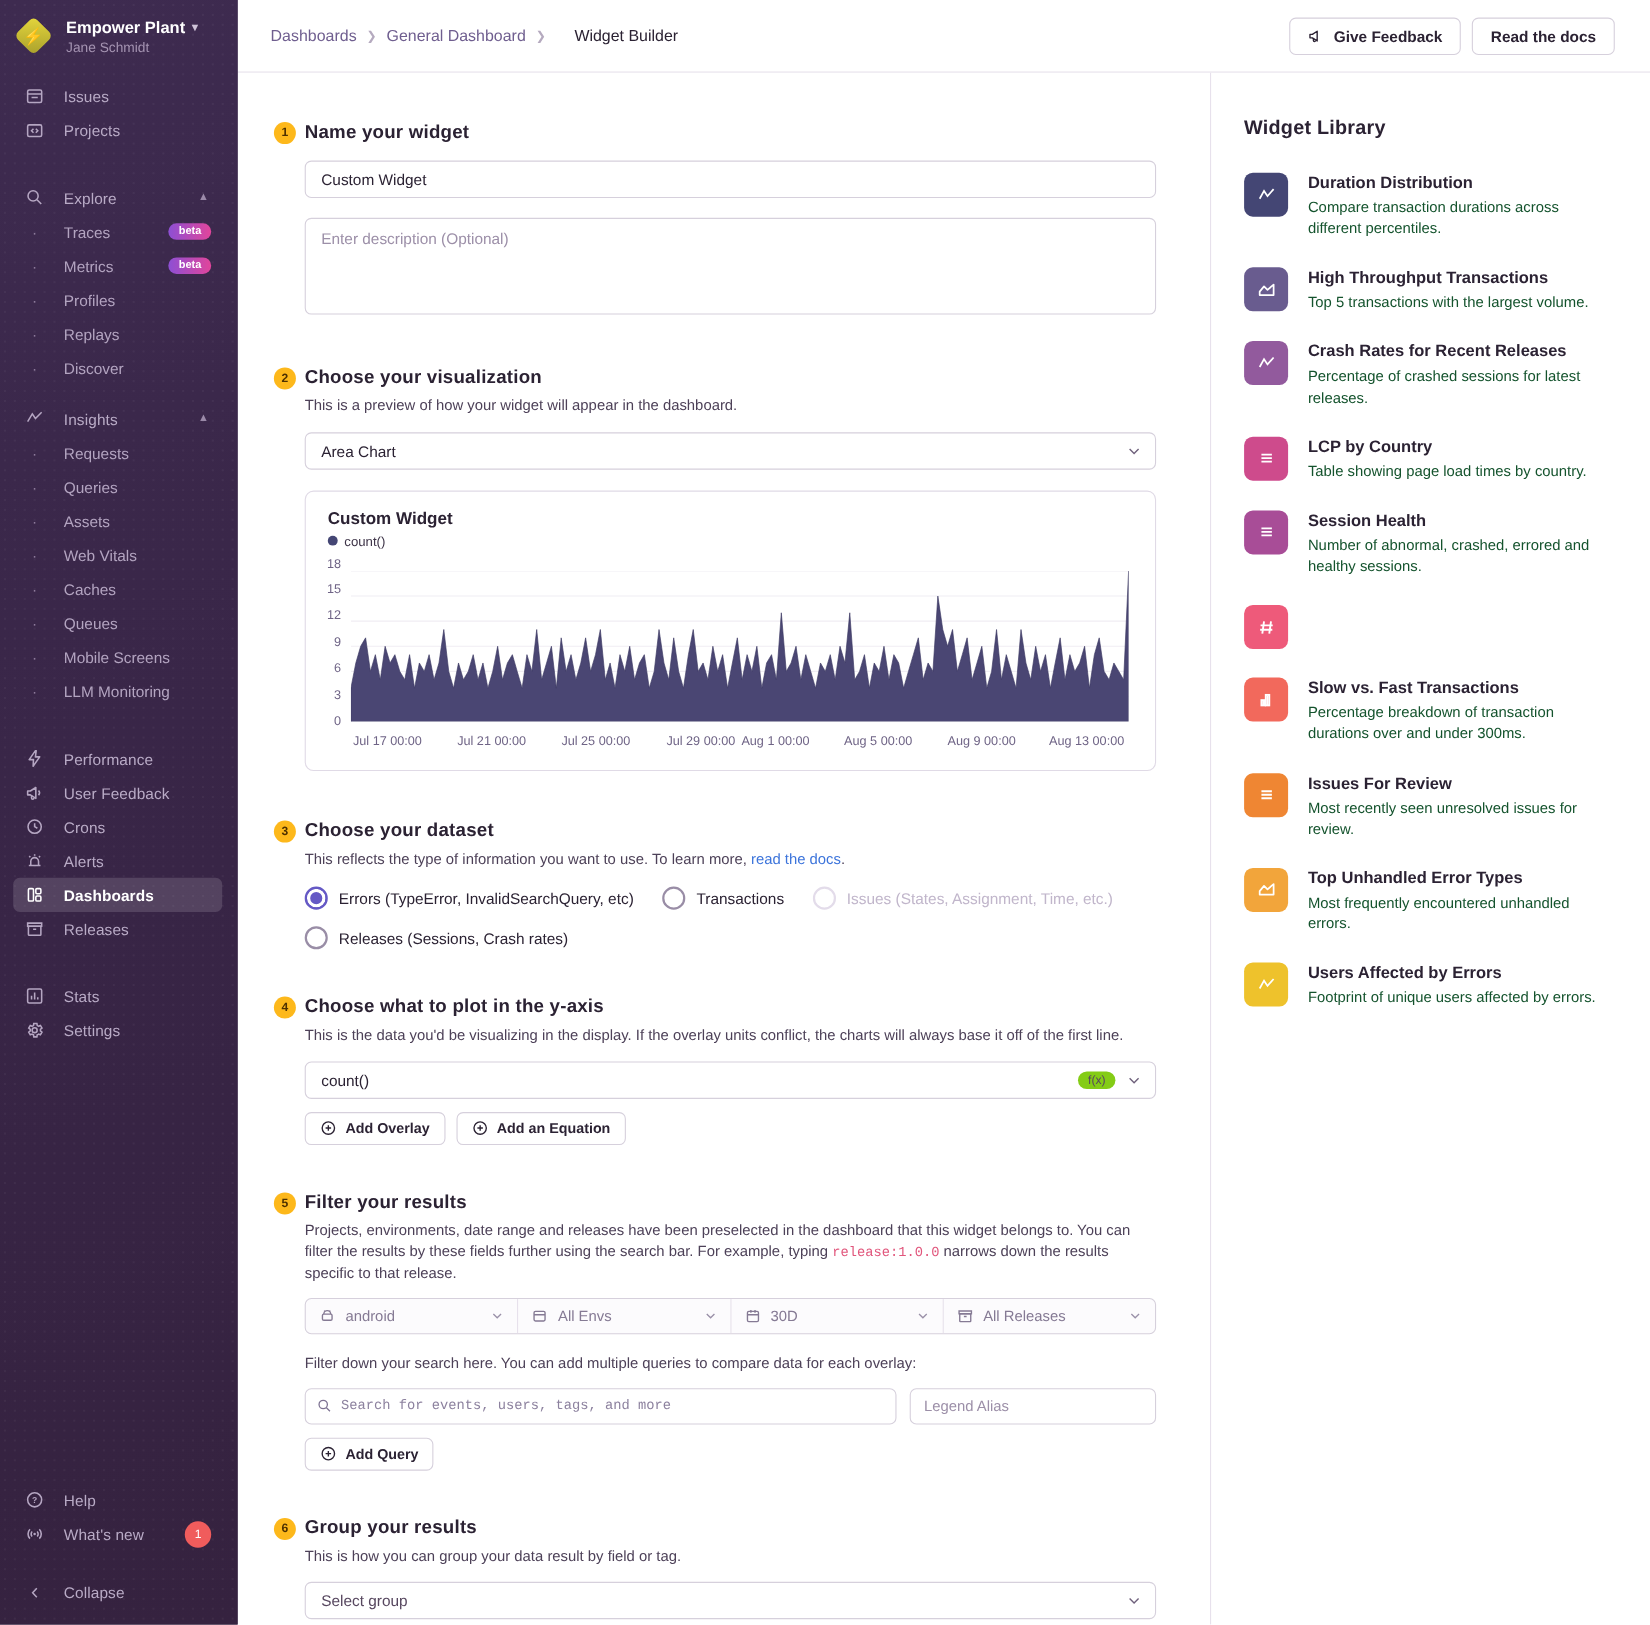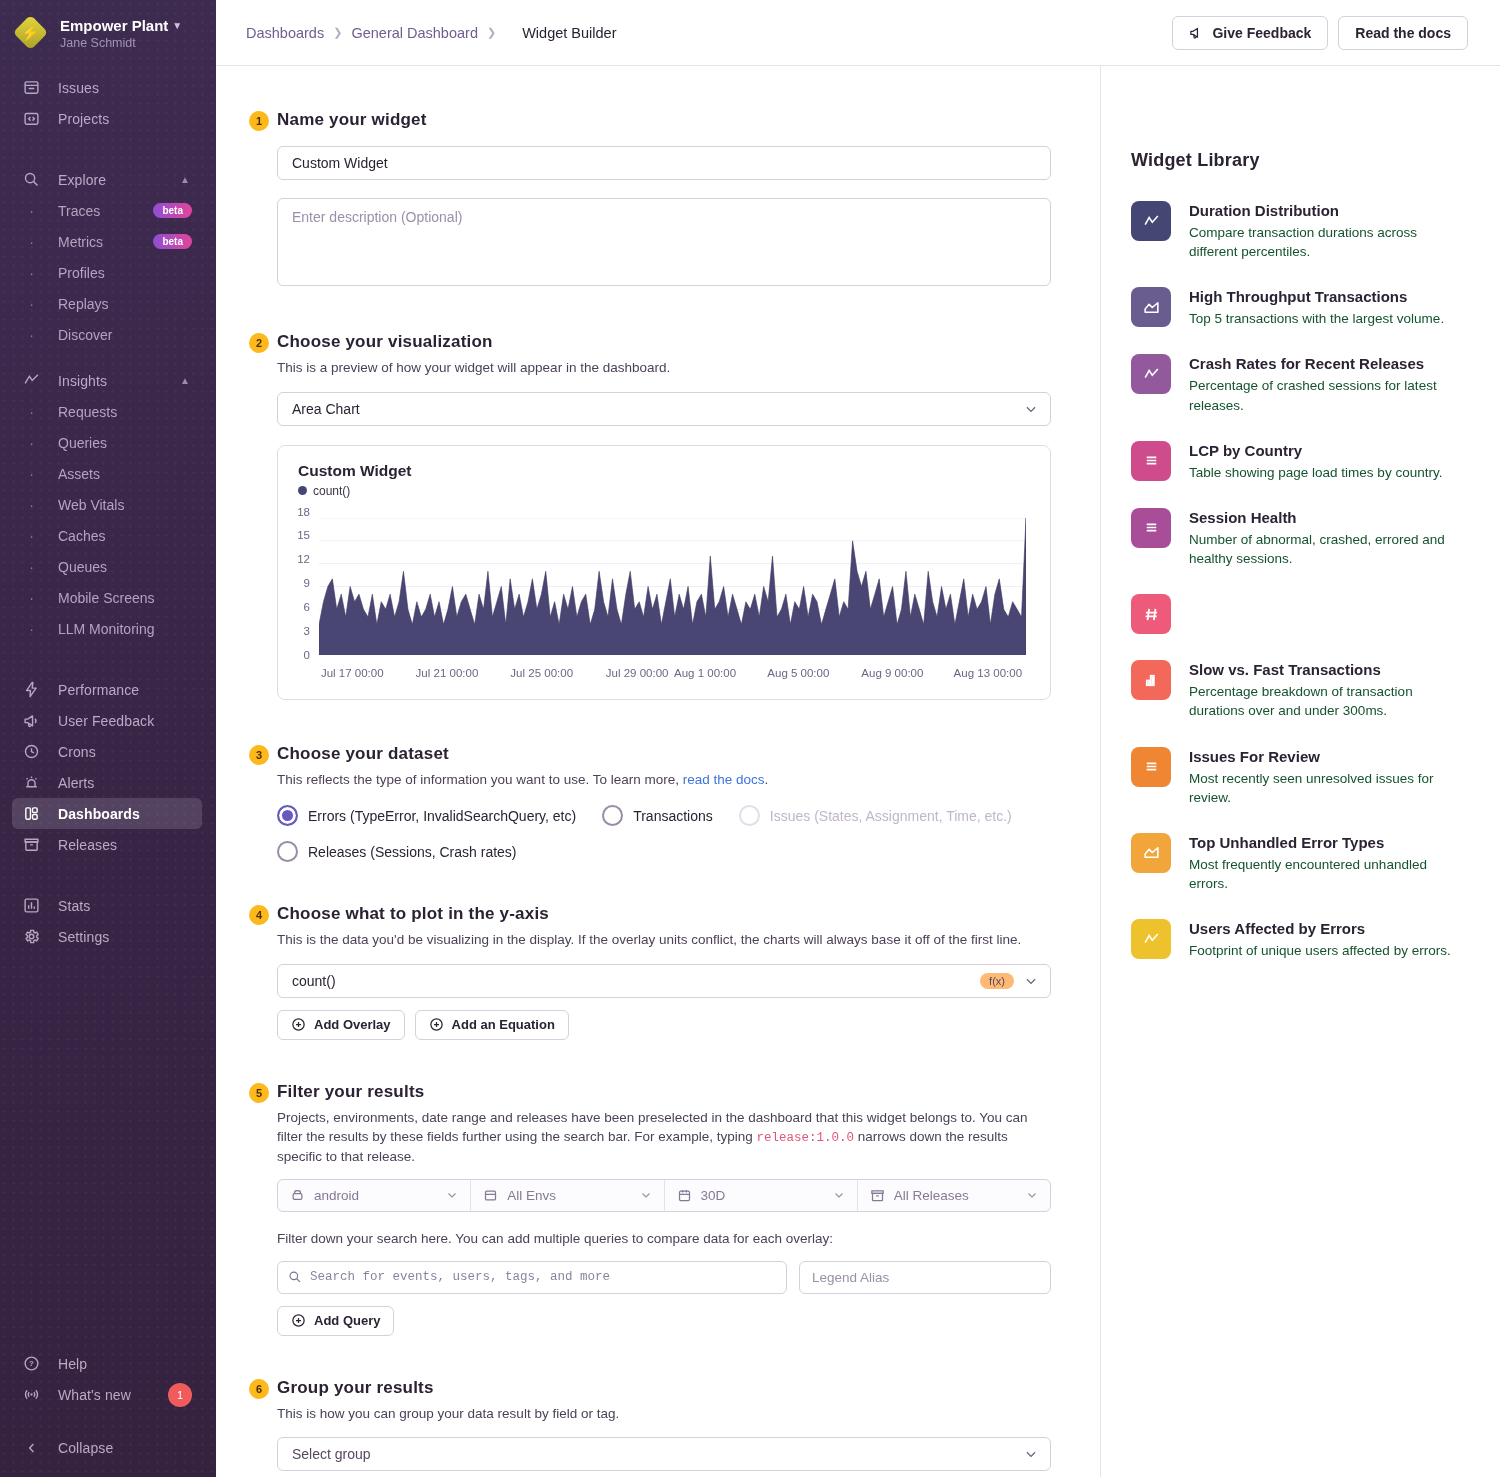--- a/index.html
+++ b/index.html
@@ -69,21 +69,21 @@
   .tinput { width:100%; height:34px; border:1px solid #d6d0dc; border-radius:6px; padding:0 14px; font-size:14px;
     color:#2b2233; font-family:inherit; background:#fff; outline:none; }
   .tinput::placeholder, .tarea::placeholder { color:#9c8fa8; }
   .tarea { width:100%; height:88px; border:1px solid #d6d0dc; border-radius:6px; padding:10px 14px; font-size:14px;
     color:#2b2233; font-family:inherit; resize:none; outline:none; }
   .mt10 { margin-top:10px; } .mt14 { margin-top:14px; } .mt18 { margin-top:18px; }
 
   .select { width:100%; height:34px; border:1px solid #d6d0dc; border-radius:6px; padding:0 12px 0 14px; font-size:14px;
     color:#2b2233; background:#fff; display:flex; align-items:center; cursor:pointer; }
   .select .chev { margin-left:auto; color:#6f617c; display:flex; }
-  .pill { background:#fdba74; border-radius:10px; padding:2px 9px; font-size:11px; color:#57475f; margin-left:auto; }
+  .pill { background:#84cc16; border-radius:10px; padding:2px 9px; font-size:11px; color:#57475f; margin-left:auto; }
   .pill + .chev { margin-left:10px !important; }
 
   
   .chart-card { margin-top:19px; border:1px solid #e0dae6; border-radius:8px; height:255px; padding:16px 22px 10px 20px; position:relative; }
   .chart-title { font-size:15.5px; color:#2b2233; font-weight:bold; }
   .chart-legend { display:flex; align-items:center; gap:6px; margin-top:4px; font-size:12px; color:#3e3448; }
   .legend-dot { width:9px; height:9px; border-radius:50%; background:#444674; }
   .plot-wrap { position:absolute; left:41px; right:24px; top:72px; bottom:44px; }
   .plot-wrap svg { position:absolute; inset:0; width:100%; height:100%; }
   .yaxis { position:absolute; left:12px; top:66px; bottom:44px; width:24px; }
@@ -106,26 +106,26 @@
   
   .filterbar { margin-top:12px; display:flex; border:1px solid #d6d0dc; border-radius:6px; height:33px; background:#fcfbfd; overflow:hidden; }
   .fseg { flex:1; display:flex; align-items:center; gap:9px; padding:0 12px; border-right:1px solid #e7e1ec; color:#857a94;
     font-size:13.5px; cursor:pointer; }
   .fseg:last-child { border-right:none; }
   .fseg .chev { margin-left:auto; color:#9a90a8; display:flex; }
   .searchrow { display:flex; gap:12px; margin-top:12px; }
   .searchbox { flex:1; height:33px; border:1px solid #d6d0dc; border-radius:6px; display:flex; align-items:center; padding:0 10px; gap:8px; color:#7d7292; }
   .searchbox input { border:none; outline:none; flex:1; font-family:"Liberation Mono", monospace; font-size:12.5px; color:#2b2233; background:transparent; }
   .searchbox input::placeholder { color:#8c819e; }
-  .legendbox { width:252px; height:33px; border:1px solid #d6d0dc; border-radius:6px; padding:0 12px; font-size:13.5px; font-family:inherit; color:#2b2233; outline:none;}
+  .legendbox { width:224px; height:33px; border:1px solid #d6d0dc; border-radius:6px; padding:0 12px; font-size:13.5px; font-family:inherit; color:#2b2233; outline:none;}
   .legendbox::placeholder { color:#9c8fa8; }
 
   
   .library { flex:1; border-left:1px solid #e7e1ec; padding:40px 32px 0 30px; overflow:hidden; }
-  .library h2 { font-size:18px; color:#2b2233; margin-bottom:30px; letter-spacing:.2px;margin-top:44px; }
+  .library h2 { font-size:18px; color:#2b2233; margin-bottom:30px; letter-spacing:.2px; }
   .lib-item { display:flex; gap:18px; margin-bottom:26px; cursor:pointer; }
   .lib-icon { width:40px; height:40px; border-radius:8px; flex:0 0 40px; display:flex; align-items:center; justify-content:center; color:#fff; }
   .lib-title { font-size:15px; font-weight:bold; color:#2b2233; margin-bottom:4px; margin-top:1px; }
   .lib-desc { font-size:13.5px; color:#14532d; line-height:1.42; }
 </style>
 </head>
 <body>
 
 <div class="app">
 

